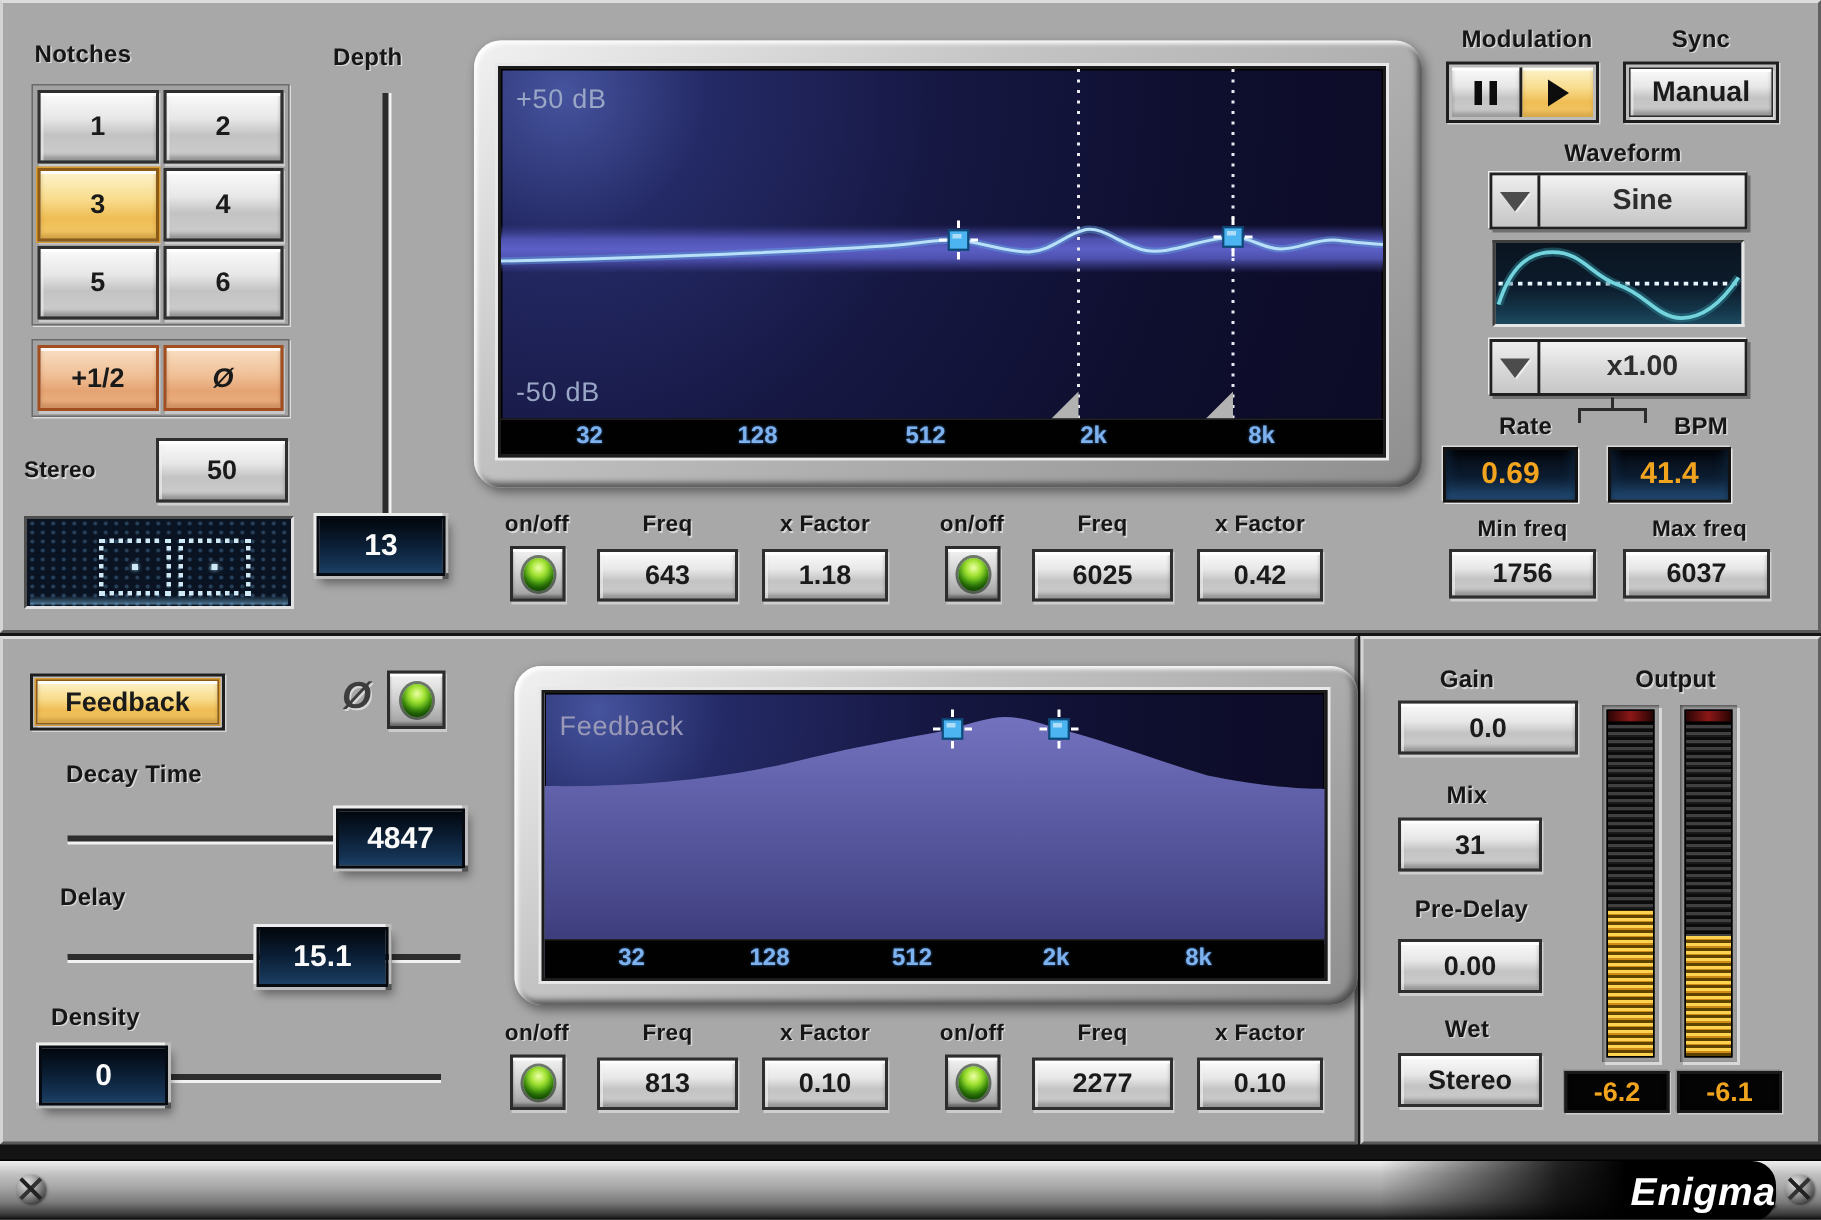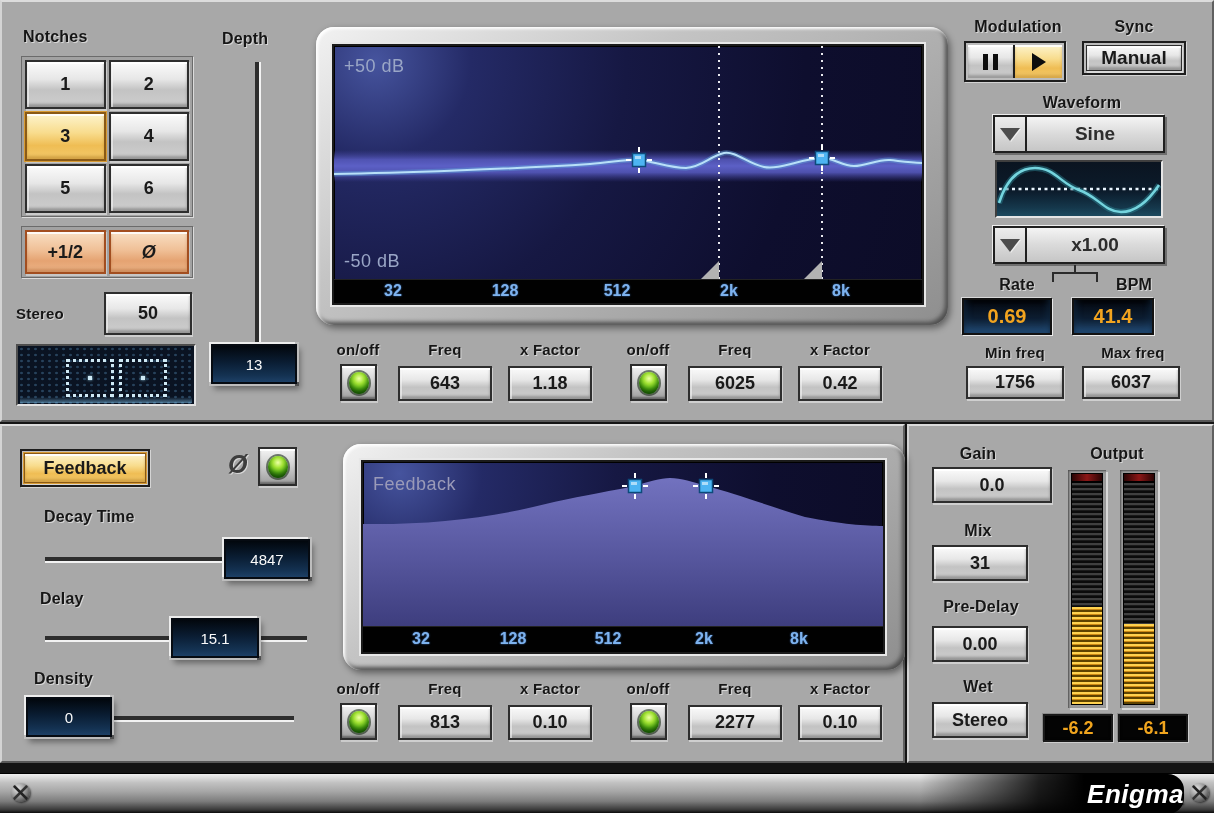--- a/index.html
+++ b/index.html
@@ -31,21 +31,21 @@
   .frame{border:2px solid #1e1e1e;background:#bcbcbc;padding:2px;display:flex;
       box-shadow:1px 1px 0 rgba(255,255,255,.5);}
   
   .led-btn{background:linear-gradient(180deg,#f4f4f4,#d2d2d2 45%,#9d9d9d);
       border:2px solid #2c2c2c;display:flex;align-items:center;justify-content:center;
       box-shadow:inset 0 2px 0 #fff,inset 0 -2px 2px rgba(0,0,0,.35),1px 2px 0 rgba(255,255,255,.4);}
   .orb{width:20px;height:22px;border-radius:50%;
       background:radial-gradient(circle at 50% 30%,#ecffa6 0%,#a4e435 28%,#57b214 55%,#2c7c06 80%,#163f02 100%);
       box-shadow:0 0 0 2px rgba(10,30,5,.55),inset 0 -4px 5px rgba(0,40,0,.55);}
   
-  .lcd{border:2px solid #060b12;color:#fafafa;font-weight:normal;font-size:15px;
+  .lcd{border:2px solid #060b12;color:#fafafa;font-weight:bold;font-size:20px;
       background:linear-gradient(180deg,#02070d 0%,#0a1d33 45%,#143252 82%,#1d4066 100%);
       display:flex;align-items:center;justify-content:center;
       box-shadow:-2px -2px 0 #ededed,2px -2px 0 #bdbdbd,-2px 2px 0 #bdbdbd,2px 2px 0 #515151,3px 5px 6px rgba(0,0,0,.4);}
   
   .lcd-amber{border:2px solid #121212;color:#f2a41f;font-weight:bold;font-size:20px;
       background:linear-gradient(180deg,#04070e 0%,#0c1d31 55%,#1d3c5d 100%);
       display:flex;align-items:center;justify-content:center;
       box-shadow:-1px -1px 0 #d9d9d9,1px 1px 0 #e9e9e9,inset 0 -6px 9px rgba(35,85,135,.5),inset 0 2px 4px rgba(0,0,0,.85);}
   .black-amber{background:#040404;border:2px solid #191919;color:#f1a51e;font-weight:bold;font-size:18px;
       display:flex;align-items:center;justify-content:center;
@@ -224,21 +224,21 @@
           <i></i>
           <i></i>
         </span>
     </div>
     <div class="btn gold" style="width:47px;height:33px;border:none;box-shadow:inset 0 2px 0 rgba(255,255,255,.9),inset 0 -3px 3px rgba(150,90,0,.3);">
       <span class="tri-right"></span>
     </div>
   </div>
   <div class="abs lbl center" style="left:1096px;top:18px;width:76px;font-size:16px;">Sync</div>
   <div class="frame abs" style="left:1082px;top:41px;">
-    <div class="btn" style="width:96px;height:26px;border-width:1px;font-size:19px;">Manual</div>
+    <div class="btn" style="width:96px;height:33px;border-width:1px;font-size:19px;">Manual</div>
   </div>
 
   <div class="abs lbl center" style="left:1024px;top:94px;width:116px;font-size:16px;">Waveform</div>
   <div class="abs dd" style="left:993px;top:115px;width:172px;">
     <div class="dd-arrow">
         <span class="tri-down"></span>
       </div>
     <div class="dd-face">Sine</div>
   </div>
   <div class="abs" style="left:995px;top:160px;width:168px;height:58px;border:2px solid;border-color:#3e3e3e #e6e6e6 #e6e6e6 #3e3e3e;background:linear-gradient(180deg,#0a1420 0%,#0c1c2c 55%,#15384c 85%,#1d4a5f 100%);">

